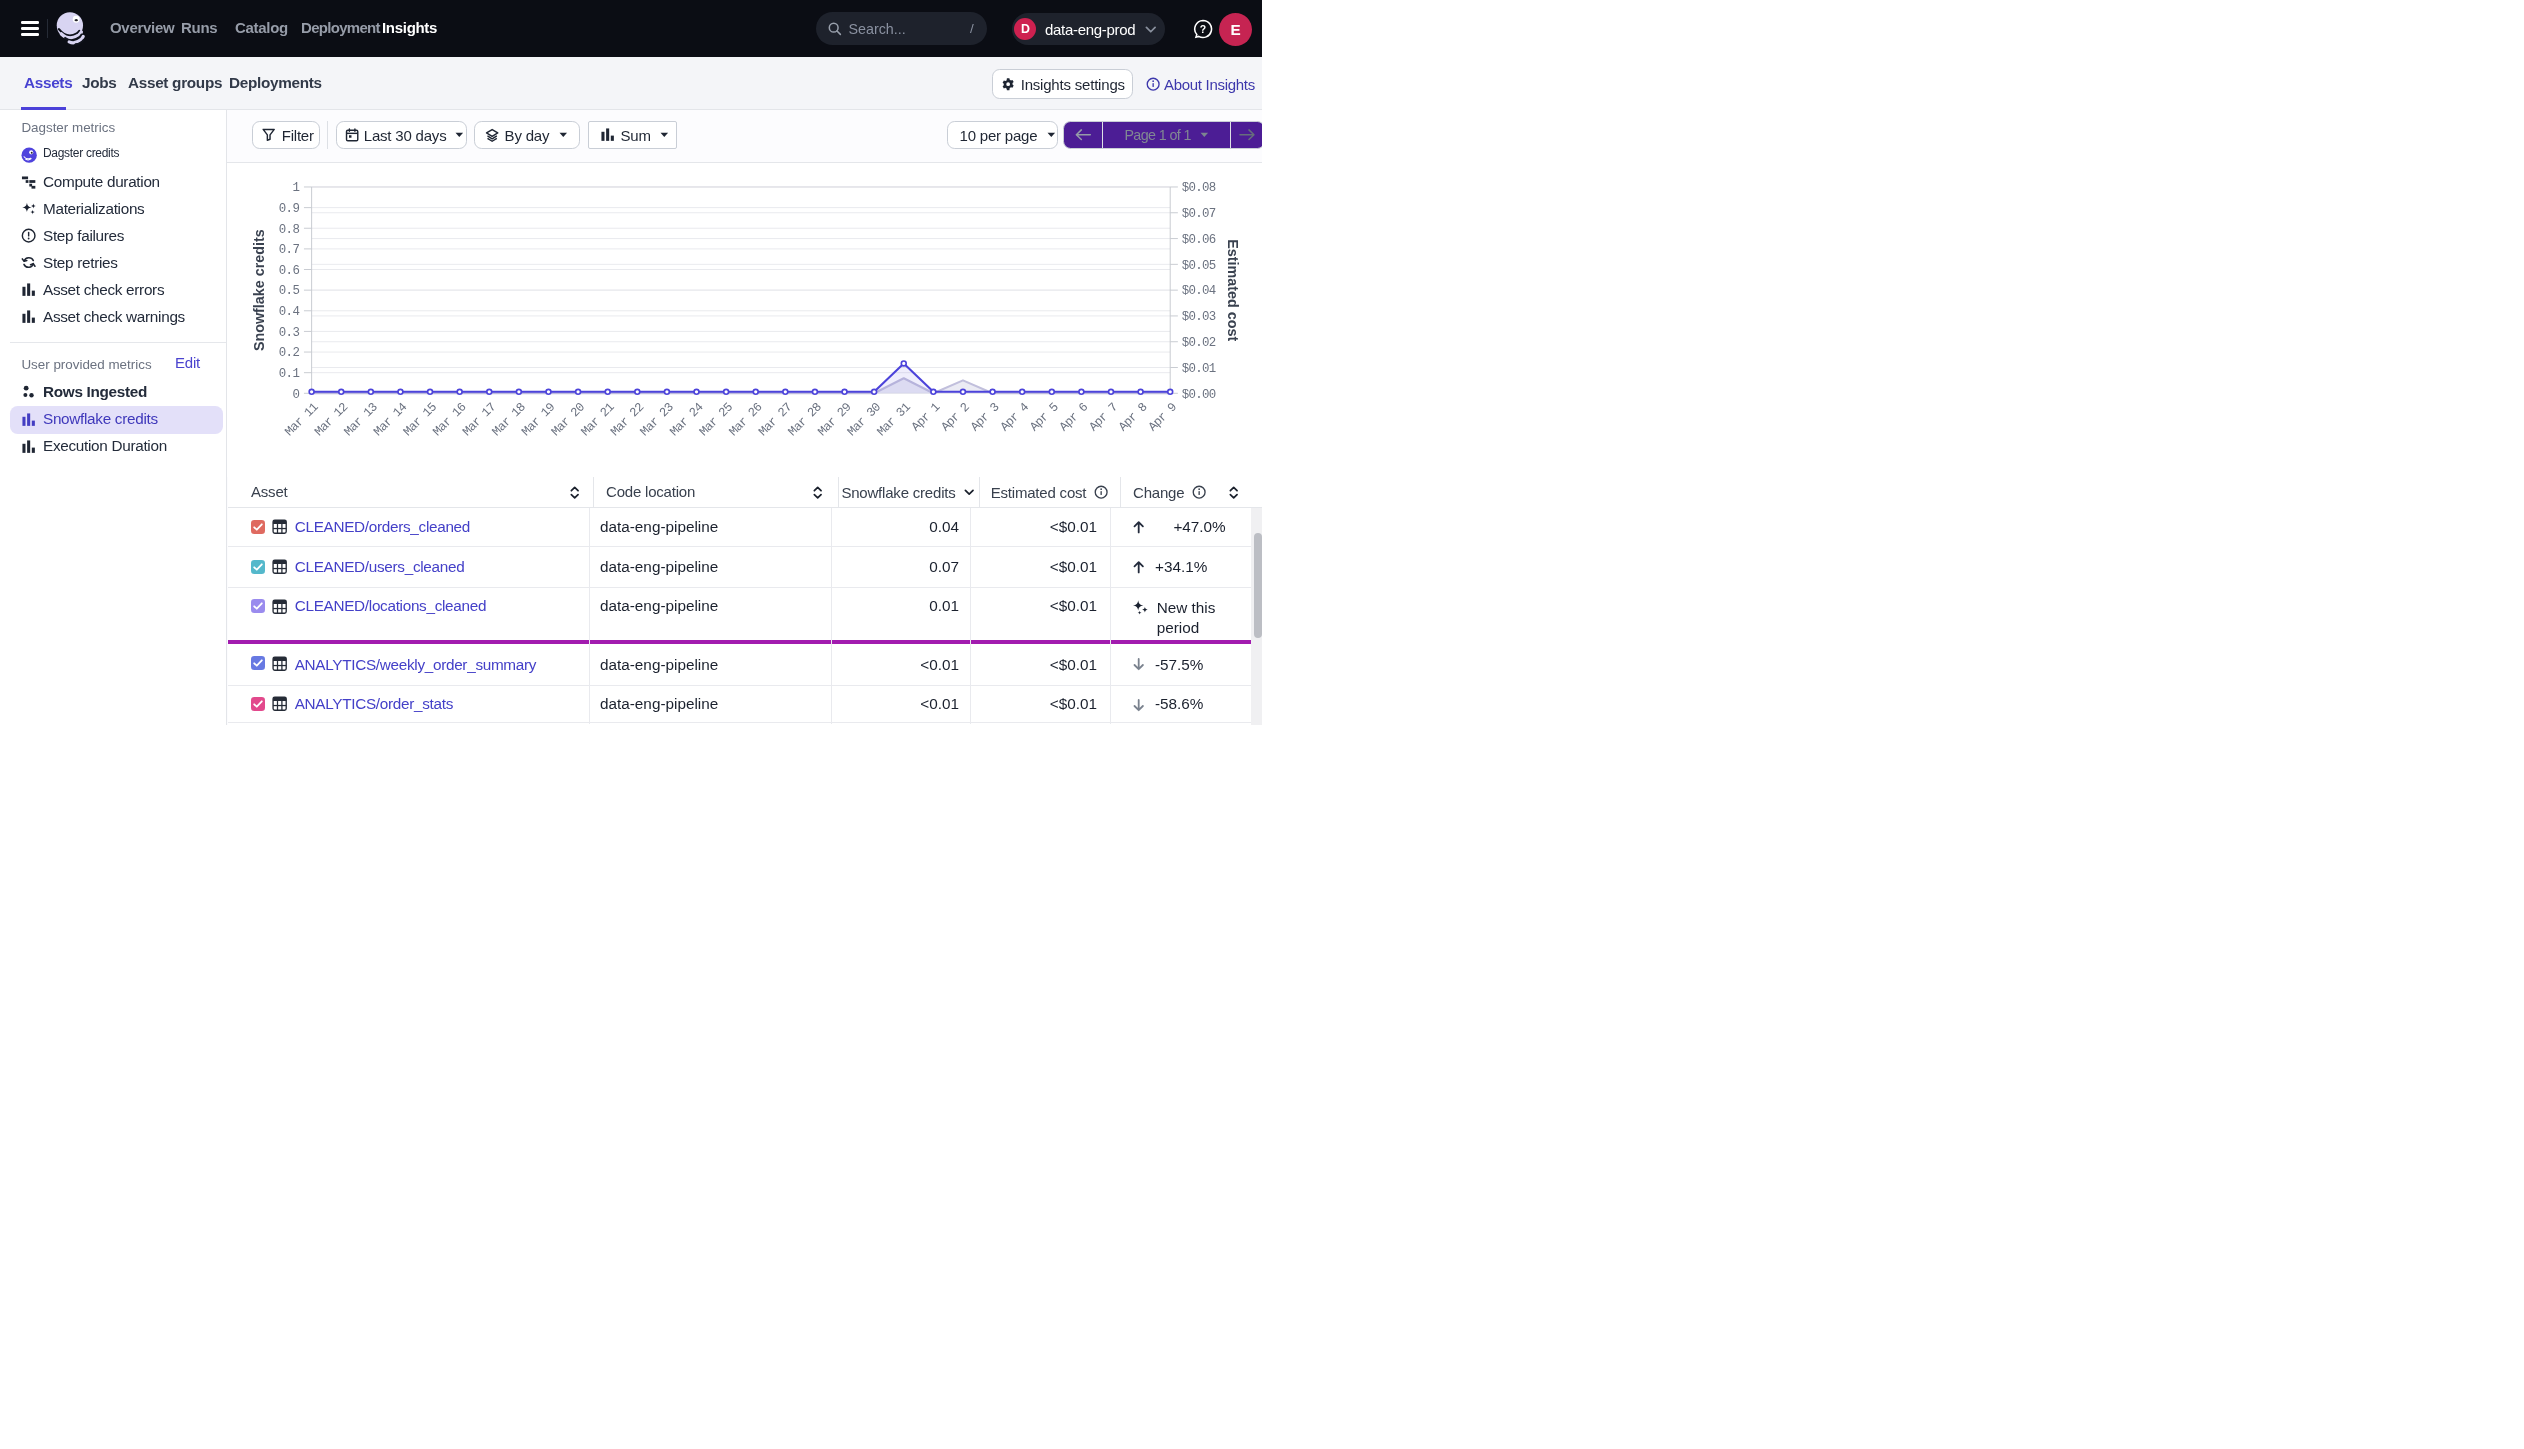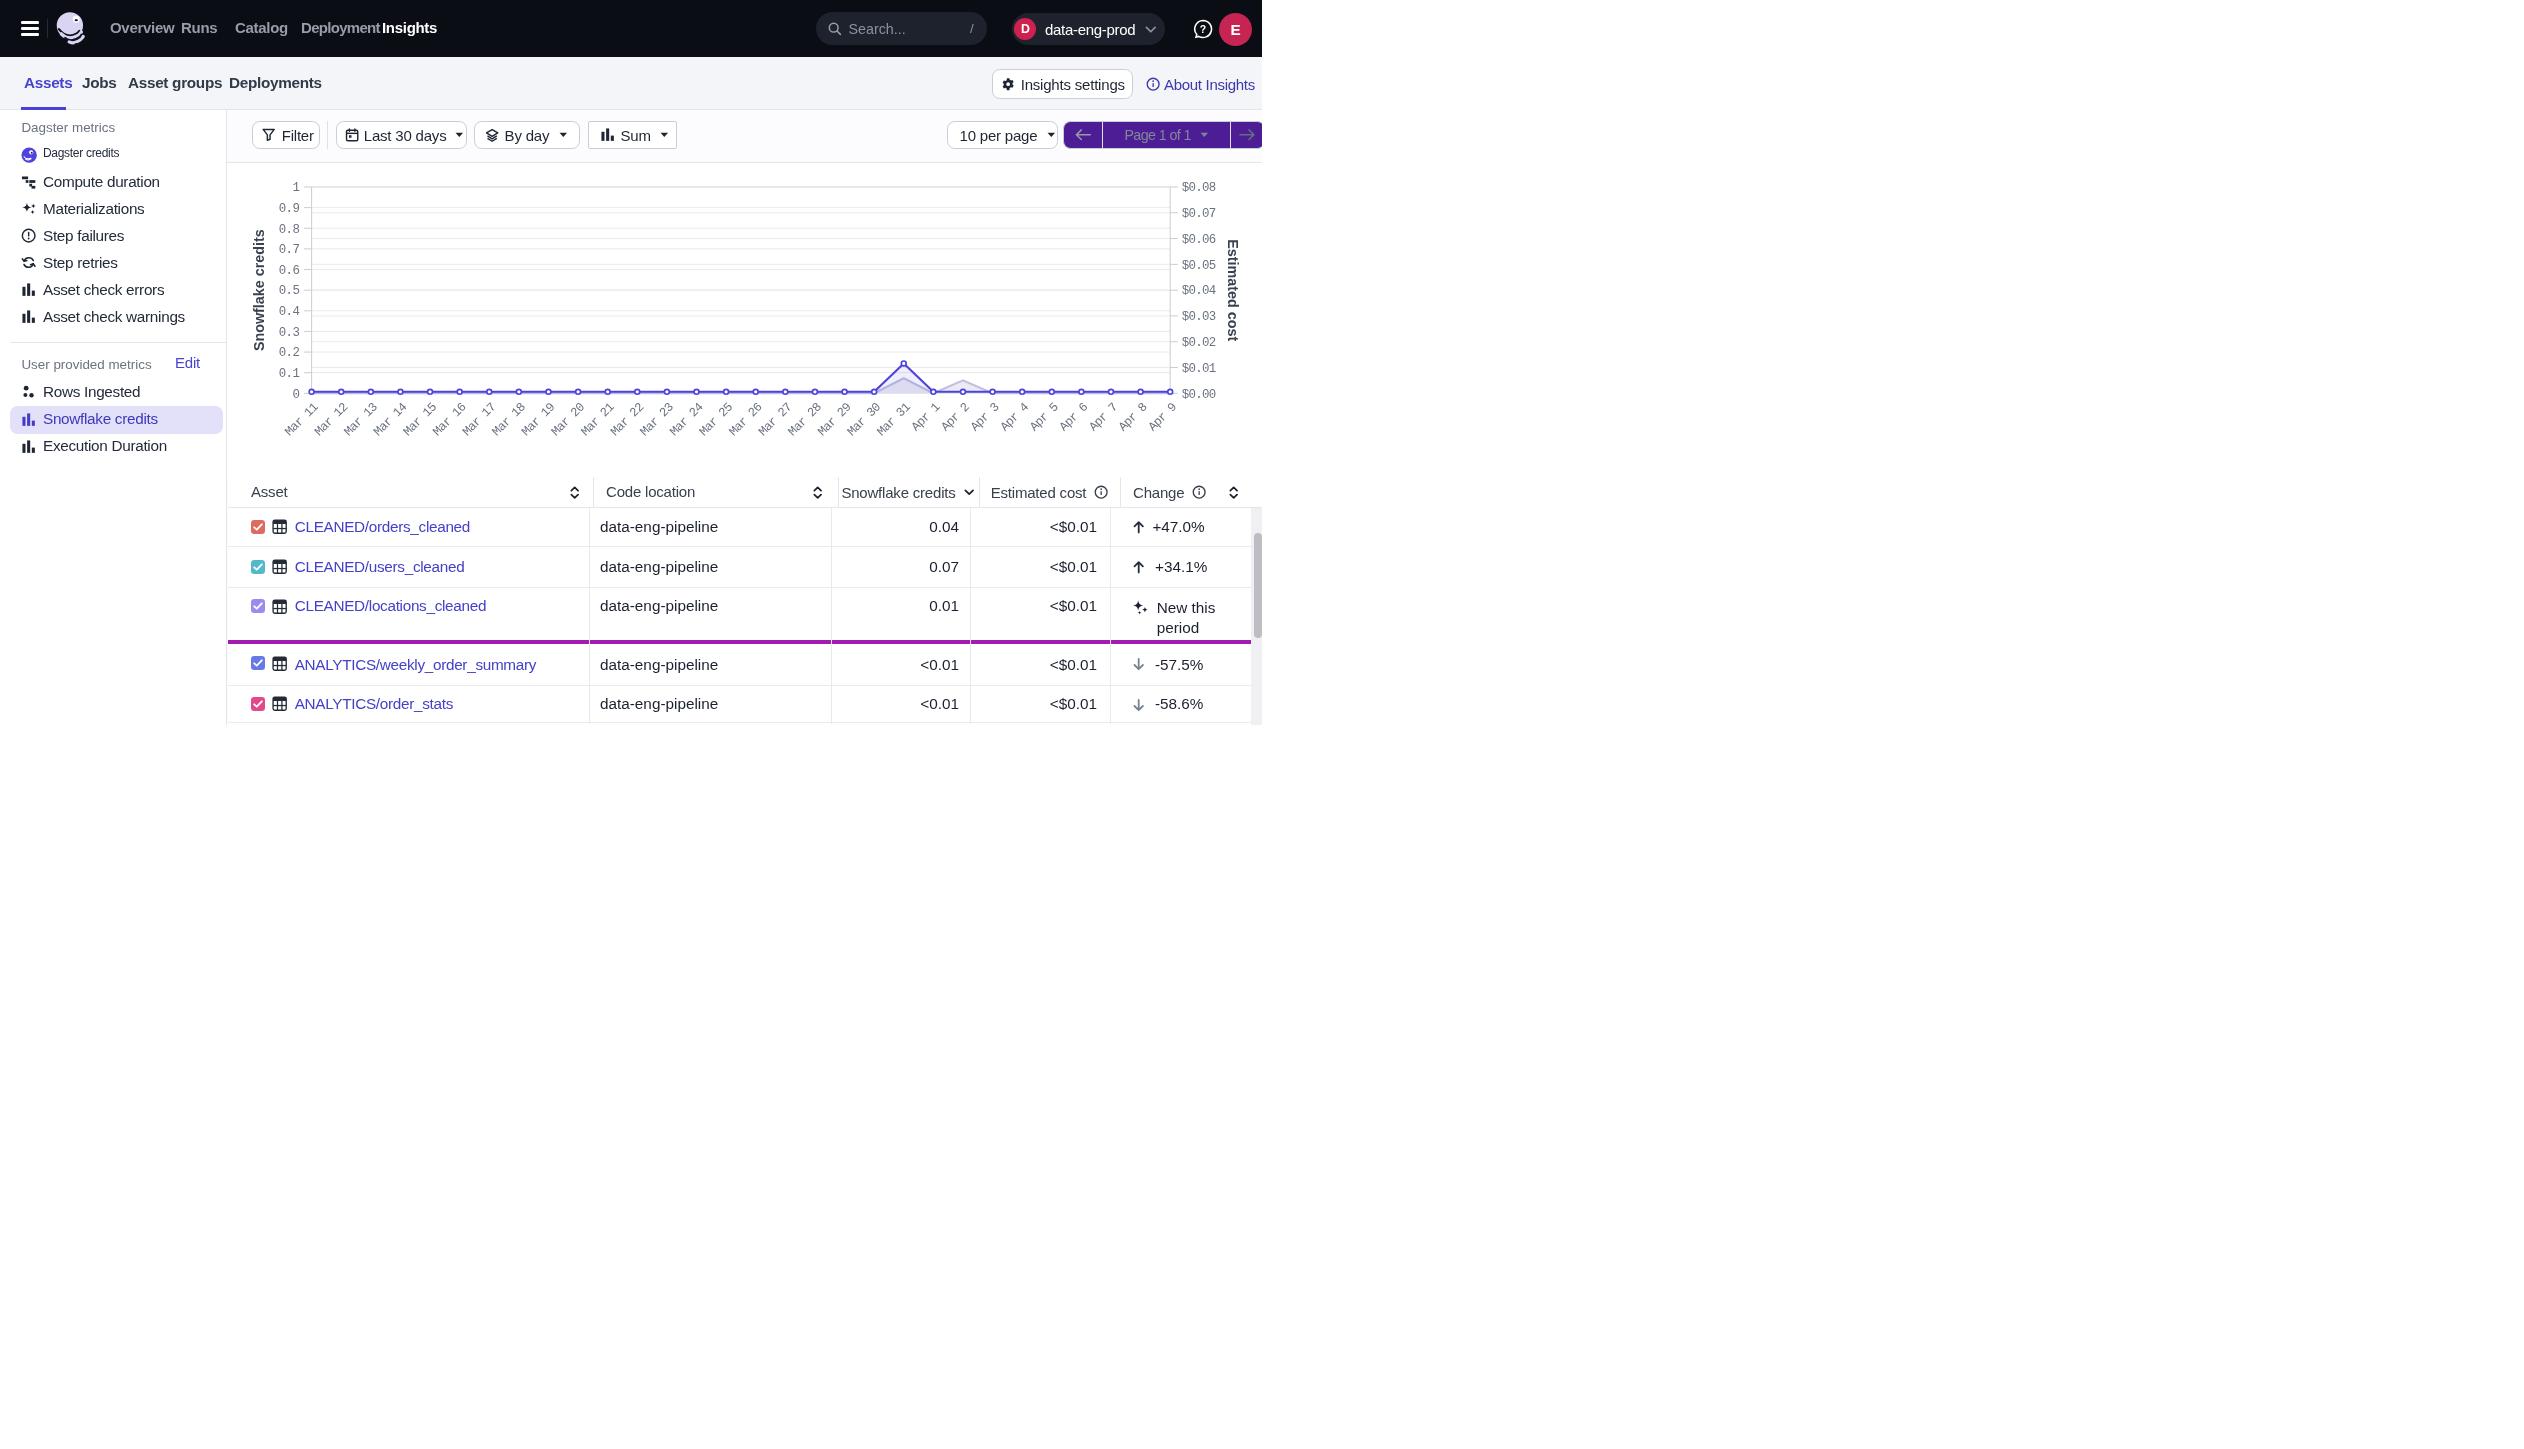--- a/index.html
+++ b/index.html
@@ -129,21 +129,21 @@
       </svg></div>
     <div style="position:absolute;left:43px;top:198px;font-size:15.3px;color:#232b3a;font-weight:400;letter-spacing:-0.3px">Asset check warnings</div>
 <div style="position:absolute;left:9.6px;top:232px;width:216px;height:1px;background:#e5e7eb"></div>
 <div style="position:absolute;left:21.4px;top:247px;font-size:13.4px;color:#6b7280">User provided metrics</div>
 <div style="position:absolute;left:175px;top:244px;font-size:15px;color:#4a43cf;letter-spacing:-0.2px">Edit</div>
 <div style="position:absolute;left:21px;top:274px;width:15.3px;height:16.3px"><svg width="15.3" height="15.3" viewBox="0 0 16 16">
         <circle cx="5.4" cy="4.4" r="2.5" fill="#1f2633"></circle>
         <circle cx="4.6" cy="11.4" r="2.1" fill="#1f2633"></circle>
         <circle cx="11" cy="11.8" r="2.3" fill="#1f2633"></circle>
       </svg></div>
-    <div style="position:absolute;left:43px;top:273px;font-size:15.3px;color:#232b3a;font-weight:400;letter-spacing:-0.3px">Rows Ingested</div>
+    <div style="position:absolute;left:43px;top:273px;font-size:15.3px;color:#232b3a;font-weight:700;letter-spacing:-0.3px">Rows Ingested</div>
 <div style="position:absolute;left:9.6px;top:296px;width:213px;height:28px;border-radius:7.7px;background:#e3e0f9"></div>
 <div style="position:absolute;left:21px;top:302px;width:15.3px;height:16.3px"><svg width="15.3" height="15.3" viewBox="0 0 16 16">
         <rect x="1.5" y="5" width="3.2" height="9.5" fill="#433dc2"></rect>
         <rect x="6.4" y="1.5" width="3.2" height="13" fill="#433dc2"></rect>
         <rect x="11.3" y="9" width="3.2" height="5.5" fill="#433dc2"></rect>
       </svg></div>
     <div style="position:absolute;left:43px;top:300px;font-size:15.3px;color:#3f38bb;font-weight:400;letter-spacing:-0.3px">Snowflake credits</div>
 <div style="position:absolute;left:21px;top:329px;width:15.3px;height:16.3px"><svg width="15.3" height="15.3" viewBox="0 0 16 16">
         <rect x="1.5" y="5" width="3.2" height="9.5" fill="#1f2633"></rect>
         <rect x="6.4" y="1.5" width="3.2" height="13" fill="#1f2633"></rect>
@@ -429,21 +429,21 @@
             <line x1="1.2" y1="10.6" x2="15.8" y2="10.6" stroke="#252b36" stroke-width="1.4"></line>
             <line x1="6.1" y1="5.6" x2="6.1" y2="15.8" stroke="#252b36" stroke-width="1.4"></line>
             <line x1="11" y1="5.6" x2="11" y2="15.8" stroke="#252b36" stroke-width="1.4"></line>
           </svg>
           <span style="margin-left:0.5px;font-size:15.3px;color:#4440c8;letter-spacing:-0.3px">CLEANED/orders_cleaned</span>
         </div>
 <div style="position:absolute;left:372px;top:50%;transform:translateY(-50%);font-size:15.3px;color:#1b212e">data-eng-pipeline</div>
 <div style="position:absolute;left:603px;top:50%;transform:translateY(-50%);width:128px;text-align:right;font-size:15.3px;color:#1b212e">0.04</div>
 <div style="position:absolute;left:742px;top:50%;transform:translateY(-50%);width:127px;text-align:right;font-size:15.3px;color:#1b212e">&lt;$0.01</div>
 <div style="position:absolute;left:904px;top:50%;transform:translateY(-50%)">
-          <div style="display:flex;align-items:center;gap:7px">
+          <div style="display:flex;align-items:center;gap:28px">
             <svg width="13.4" height="14.3" viewBox="0 0 14 15">
               <path d="M7 13 L7 2.4 M2.6 6.6 L7 2.2 L11.4 6.6" fill="none" stroke="#232b3c" stroke-width="1.9" stroke-linecap="round" stroke-linejoin="round"></path>
             </svg>
             <span style="font-size:15.3px;color:#1b212e">+47.0%</span>
           </div>
         </div>
 </div>
 <div style="position:absolute;left:0;top:39px;width:1023px;height:41px;border-bottom:1px solid #e9eaee;box-sizing:border-box">
 <div style="position:absolute;left:22.5px;top:50%;transform:translateY(-50%);display:flex;align-items:center;gap:7.2px">
           <span style="display:inline-block;width:14px;height:14px;border-radius:3.3px;background:#54b8cb;position:relative;flex:none">

